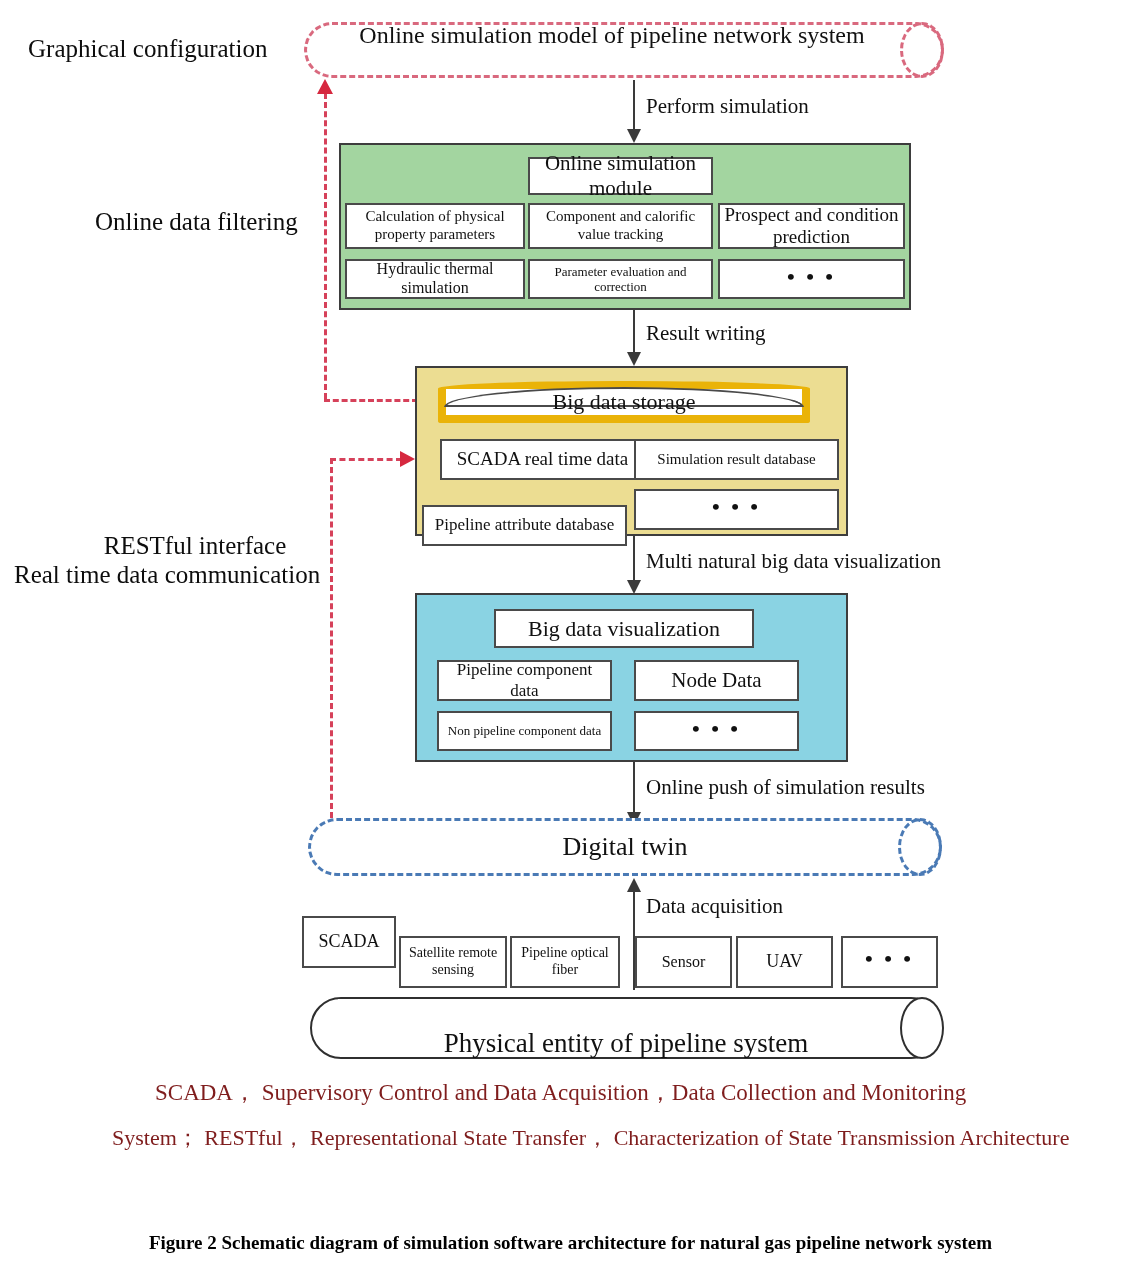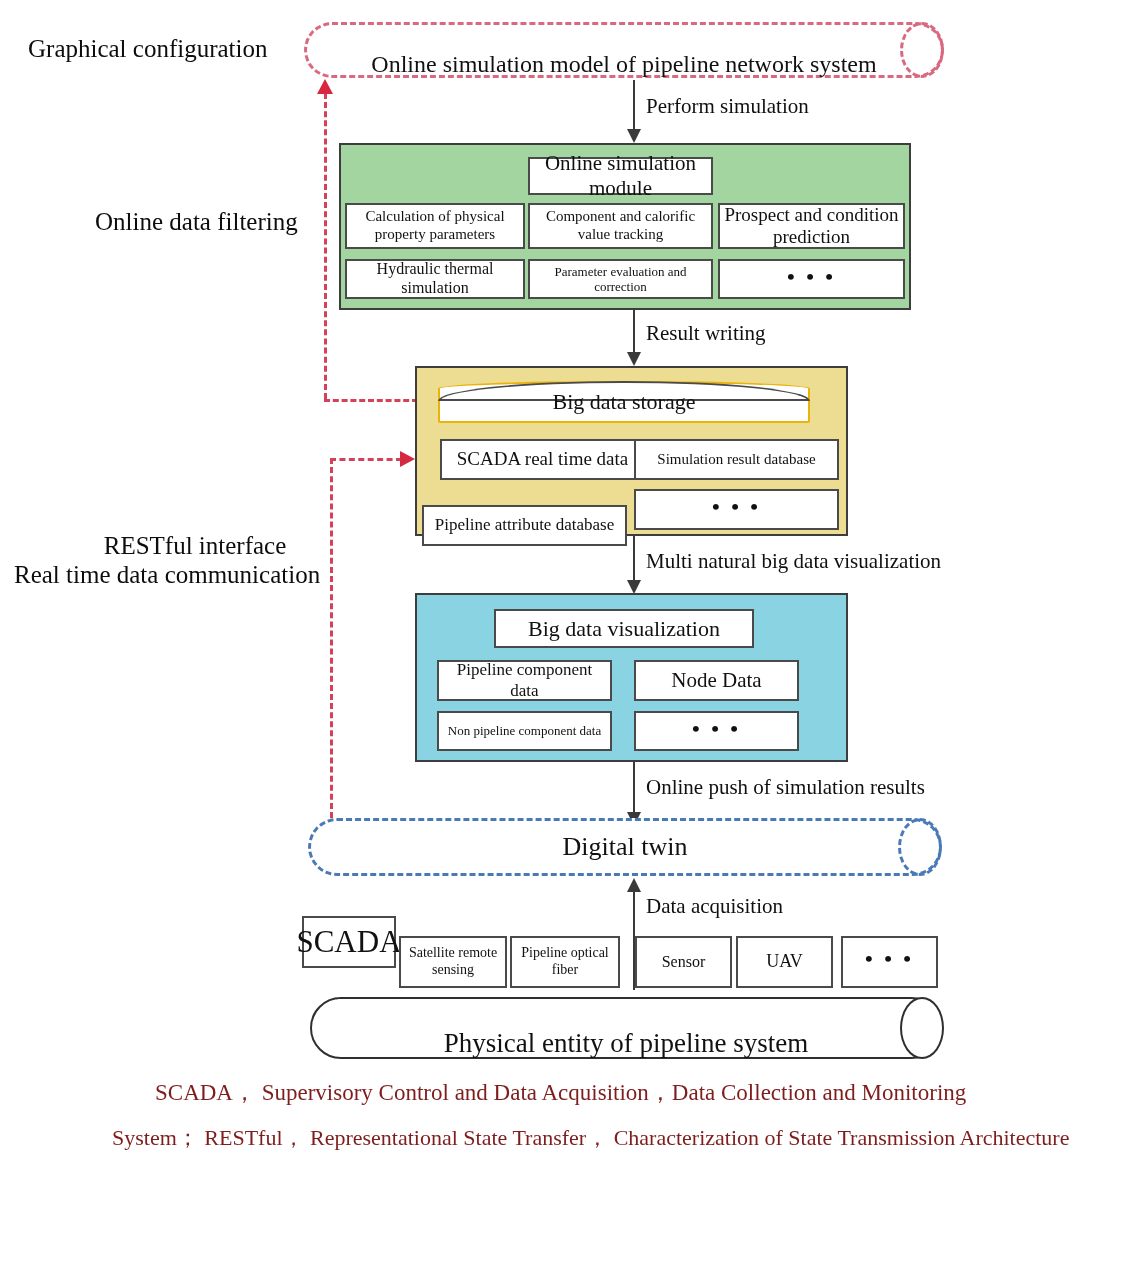--- a/index.html
+++ b/index.html
@@ -60,21 +60,21 @@
   .cell.big{font-size:19px;}
   .cell.mid{font-size:15px;}
   .cell.small{font-size:13px;}
   .cell.dots{font-size:22px;letter-spacing:3px;font-weight:bold;padding-bottom:6px;}
 
   
   .dbcell{
     position:absolute;
     box-sizing:border-box;
     background:#ffffff;
-    border:2px solid #eab308;
+    border:8px solid #eab308;
     border-radius:48% 48% 3px 3px / 18% 18% 2px 2px;
     display:flex;align-items:center;justify-content:center;
     font-size:22px;
   }
   .dbcell::before{
     content:"";
     position:absolute;left:-2px;right:-2px;top:-2px;height:20px;
     border:2px solid #4a4a4a;
     border-radius:50%/100% 100% 0 0;
     box-sizing:border-box;
@@ -211,22 +211,22 @@
 
   <div class="side-label" style="left:95px; top:206px;">Online data filtering</div>
 
   <div class="side-label" style="left:70px; top:530px; width:250px;">RESTful interface</div>
   <div class="side-label" style="left:14px; top:559px; width:305px;">Real time data communication</div>
 
   <div class="topcyl" style="left:304px; top:22px; width:640px; height:56px; border-radius:30px;">
   </div>
   <div class="topcyl-cap" style="left:900px; top:22px; width:44px; height:56px;"></div>
   <div class="mask-white" style="left:330px; top:25px; width:570px; height:3px;"></div>
-  <div class="abs" style="left:304px; top:22px; width:640px; height:56px;
-              display:flex;align-items:flex-end;justify-content:center;
+  <div class="abs" style="left:292px; top:22px; width:640px; height:56px;
+              display:flex;align-items:flex-start;justify-content:center;
               font-size:24px;">
     <span>Online simulation model of pipeline network system</span>
   </div>
 
   <div class="rvline" style="left:324px; top:93px; height:306px;"></div>
   <div class="rhline" style="left:324px; top:399px; width:94px;"></div>
   <div class="rarrow-up" style="left:317px; top:79px;"></div>
 
   <div class="rvline" style="left:330px; top:458px; height:360px;"></div>
   <div class="rhline" style="left:330px; top:458px; width:72px;"></div>
@@ -287,33 +287,34 @@
   <div class="mask-white" style="left:334px; top:821px; width:566px; height:3px;"></div>
   <div class="abs" style="left:308px; top:818px; width:634px; height:58px;
               display:flex;align-items:center;justify-content:center;font-size:26px;">
     <span>Digital twin</span>
   </div>
 
   <div class="vline" style="left:633px; top:890px; height:100px;"></div>
   <div class="arrowhead-up" style="left:627px; top:878px;"></div>
   <div class="flow-label" style="left:646px; top:894px;">Data acquisition</div>
 
-  <div class="srcbox" style="left:302px; top:916px; width:94px; height:52px; font-size:31px;">SCADA</div>
+  <div class="srcbox" style="left:302px; top:916px; width:94px; height:52px; font-size:18px;">SCADA</div>
   <div class="srcbox" style="left:399px; top:936px; width:108px; height:52px; font-size:14px;">Satellite remote sensing</div>
   <div class="srcbox" style="left:510px; top:936px; width:110px; height:52px; font-size:14px;">Pipeline optical fiber</div>
   <div class="srcbox" style="left:635px; top:936px; width:97px; height:52px; font-size:16px;">Sensor</div>
   <div class="srcbox" style="left:736px; top:936px; width:97px; height:52px; font-size:18px;">UAV</div>
   <div class="srcbox" style="left:841px; top:936px; width:97px; height:52px; font-size:22px;
               letter-spacing:3px; font-weight:bold; padding-bottom:6px;">• • •</div>
 
   <div class="pcyl" style="left:310px; top:997px; width:632px; height:62px; border-radius:36px;"></div>
   <div class="pcyl-cap" style="left:900px; top:997px; width:44px; height:62px;"></div>
   <div class="mask-white" style="left:338px; top:999px; width:566px; height:2px;"></div>
   <div class="abs" style="left:310px; top:997px; width:632px; height:62px;
               display:flex;align-items:flex-end;justify-content:center;font-size:27px;">
     <span>Physical entity of pipeline system</span>
   </div>
 
   <div class="note" style="left:155px; top:1077px;">SCADA，  Supervisory Control and Data Acquisition，Data Collection and Monitoring</div>
   <div class="note" style="left:112px; top:1123px; font-size:22px;">System；  RESTful，  Representational State Transfer， Characterization of State Transmission Architecture</div>
 
+  <div class="caption" style="top:1232px;">Figure 2 Schematic diagram of simulation software architecture for natural gas pipeline network system</div>
 
 </div>
 
 </body></html>

